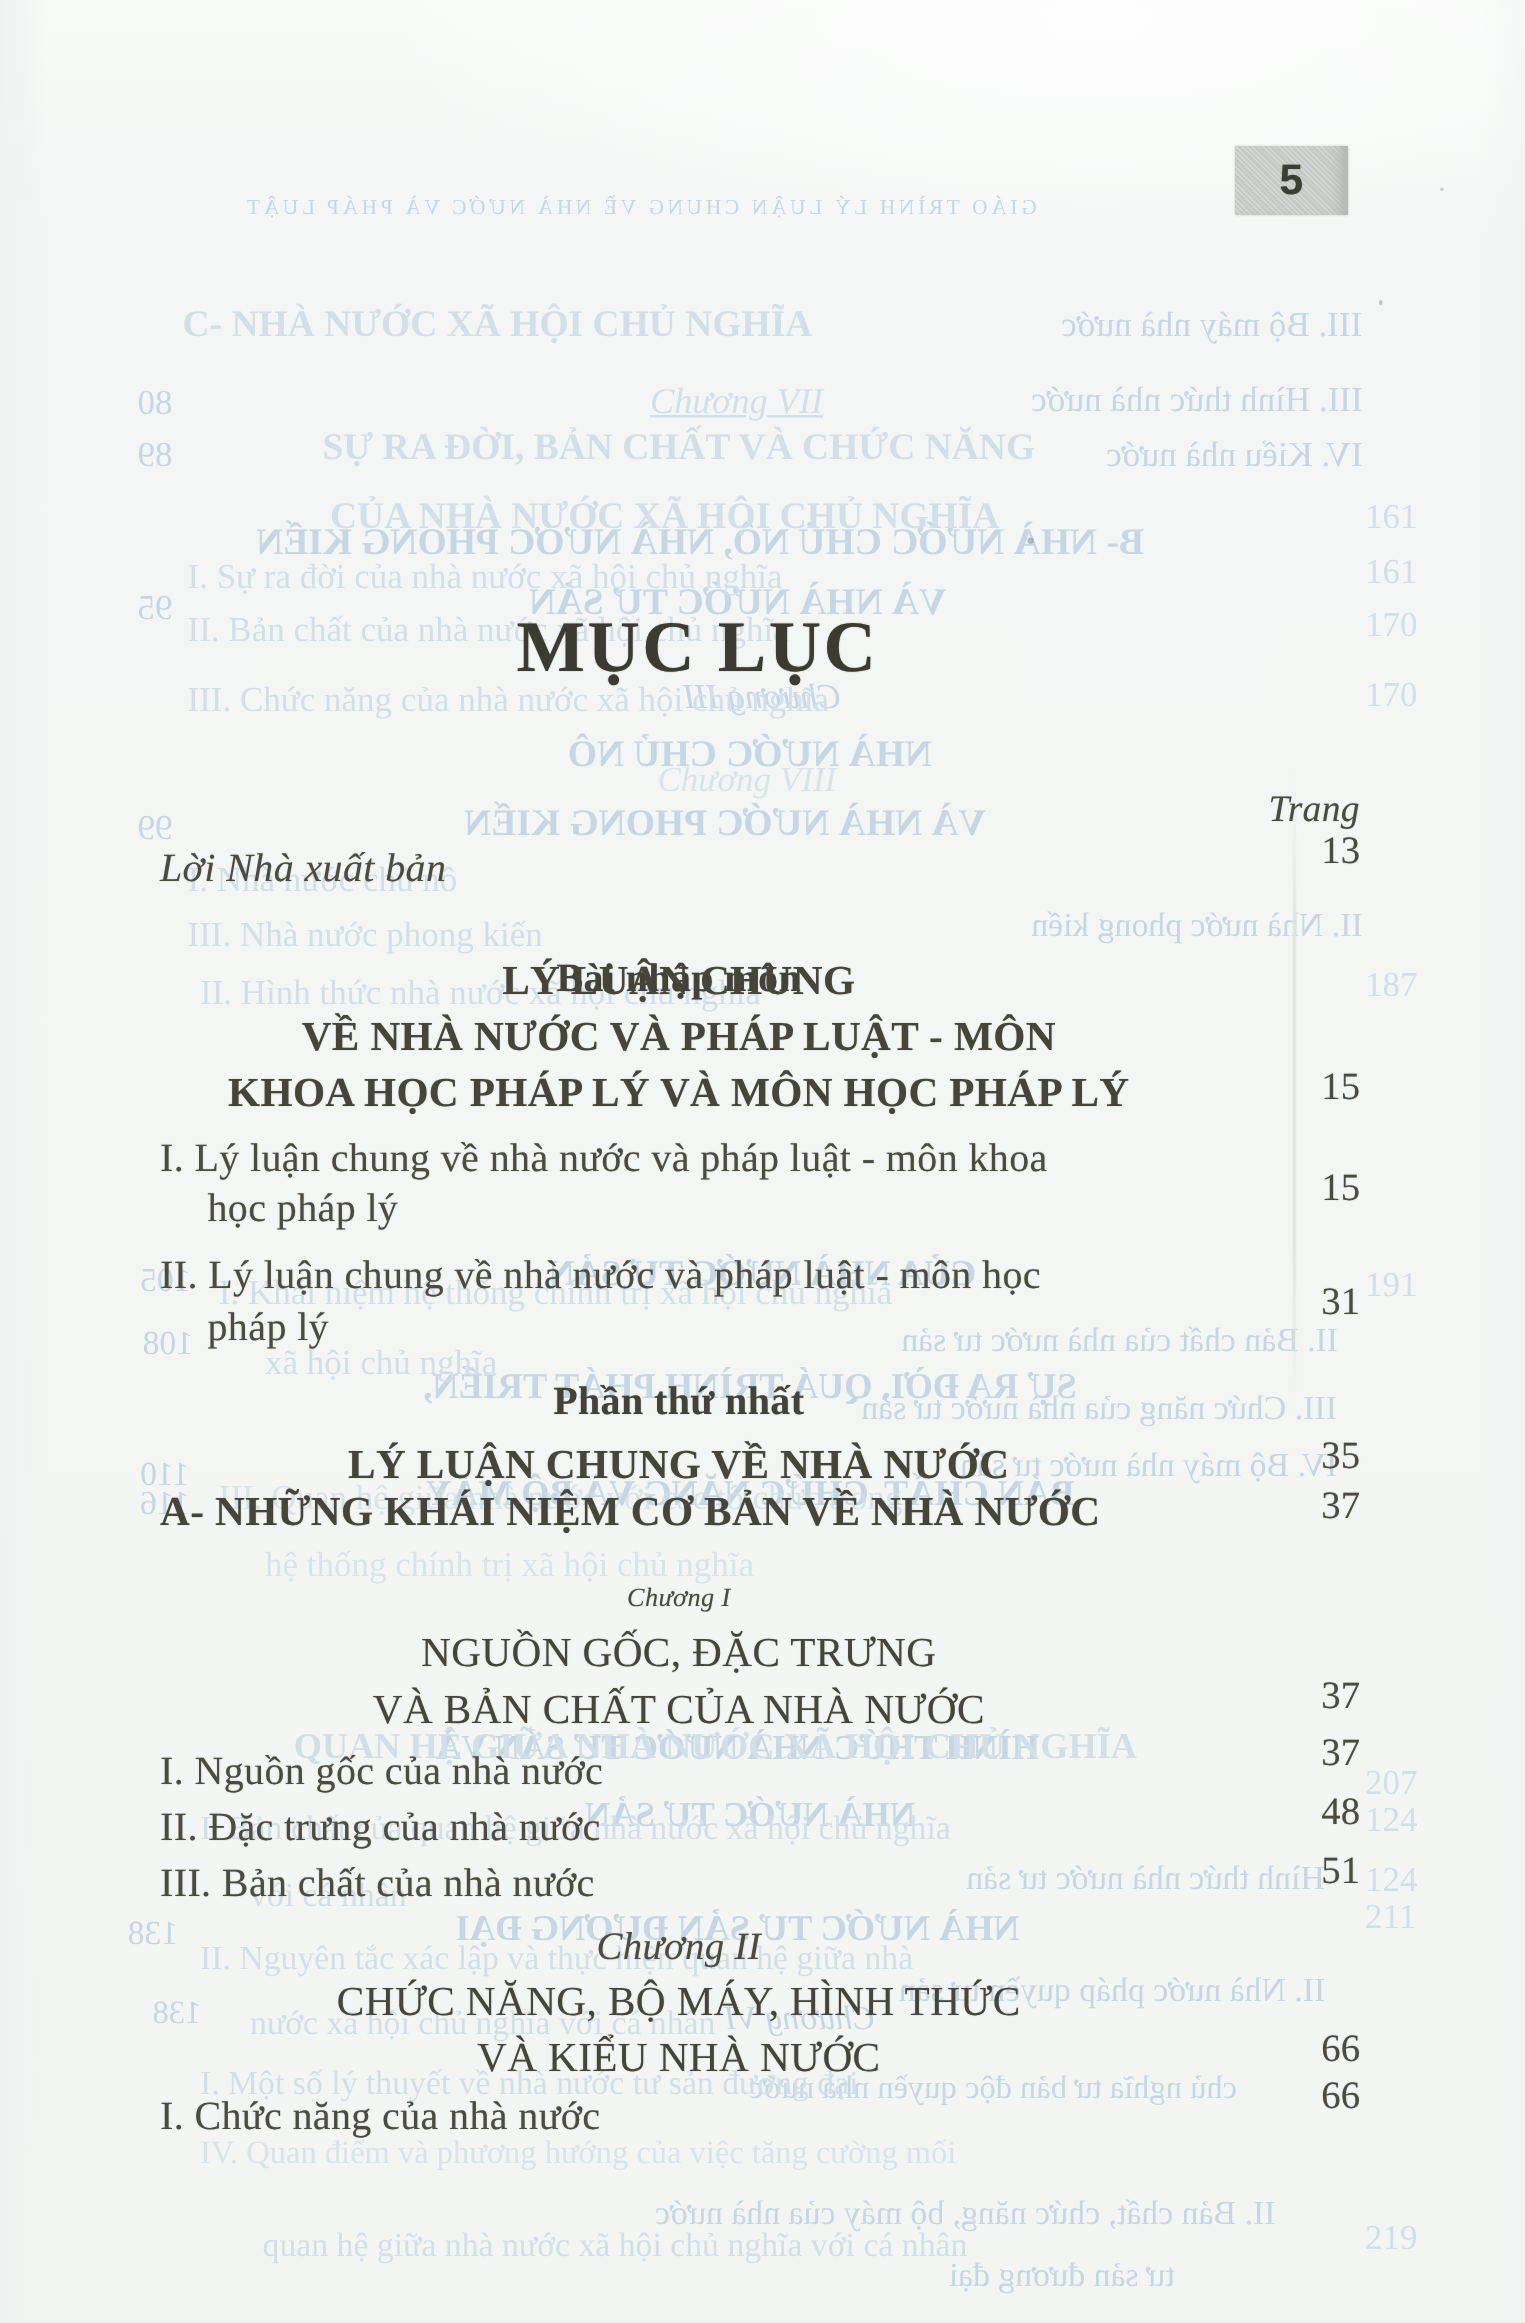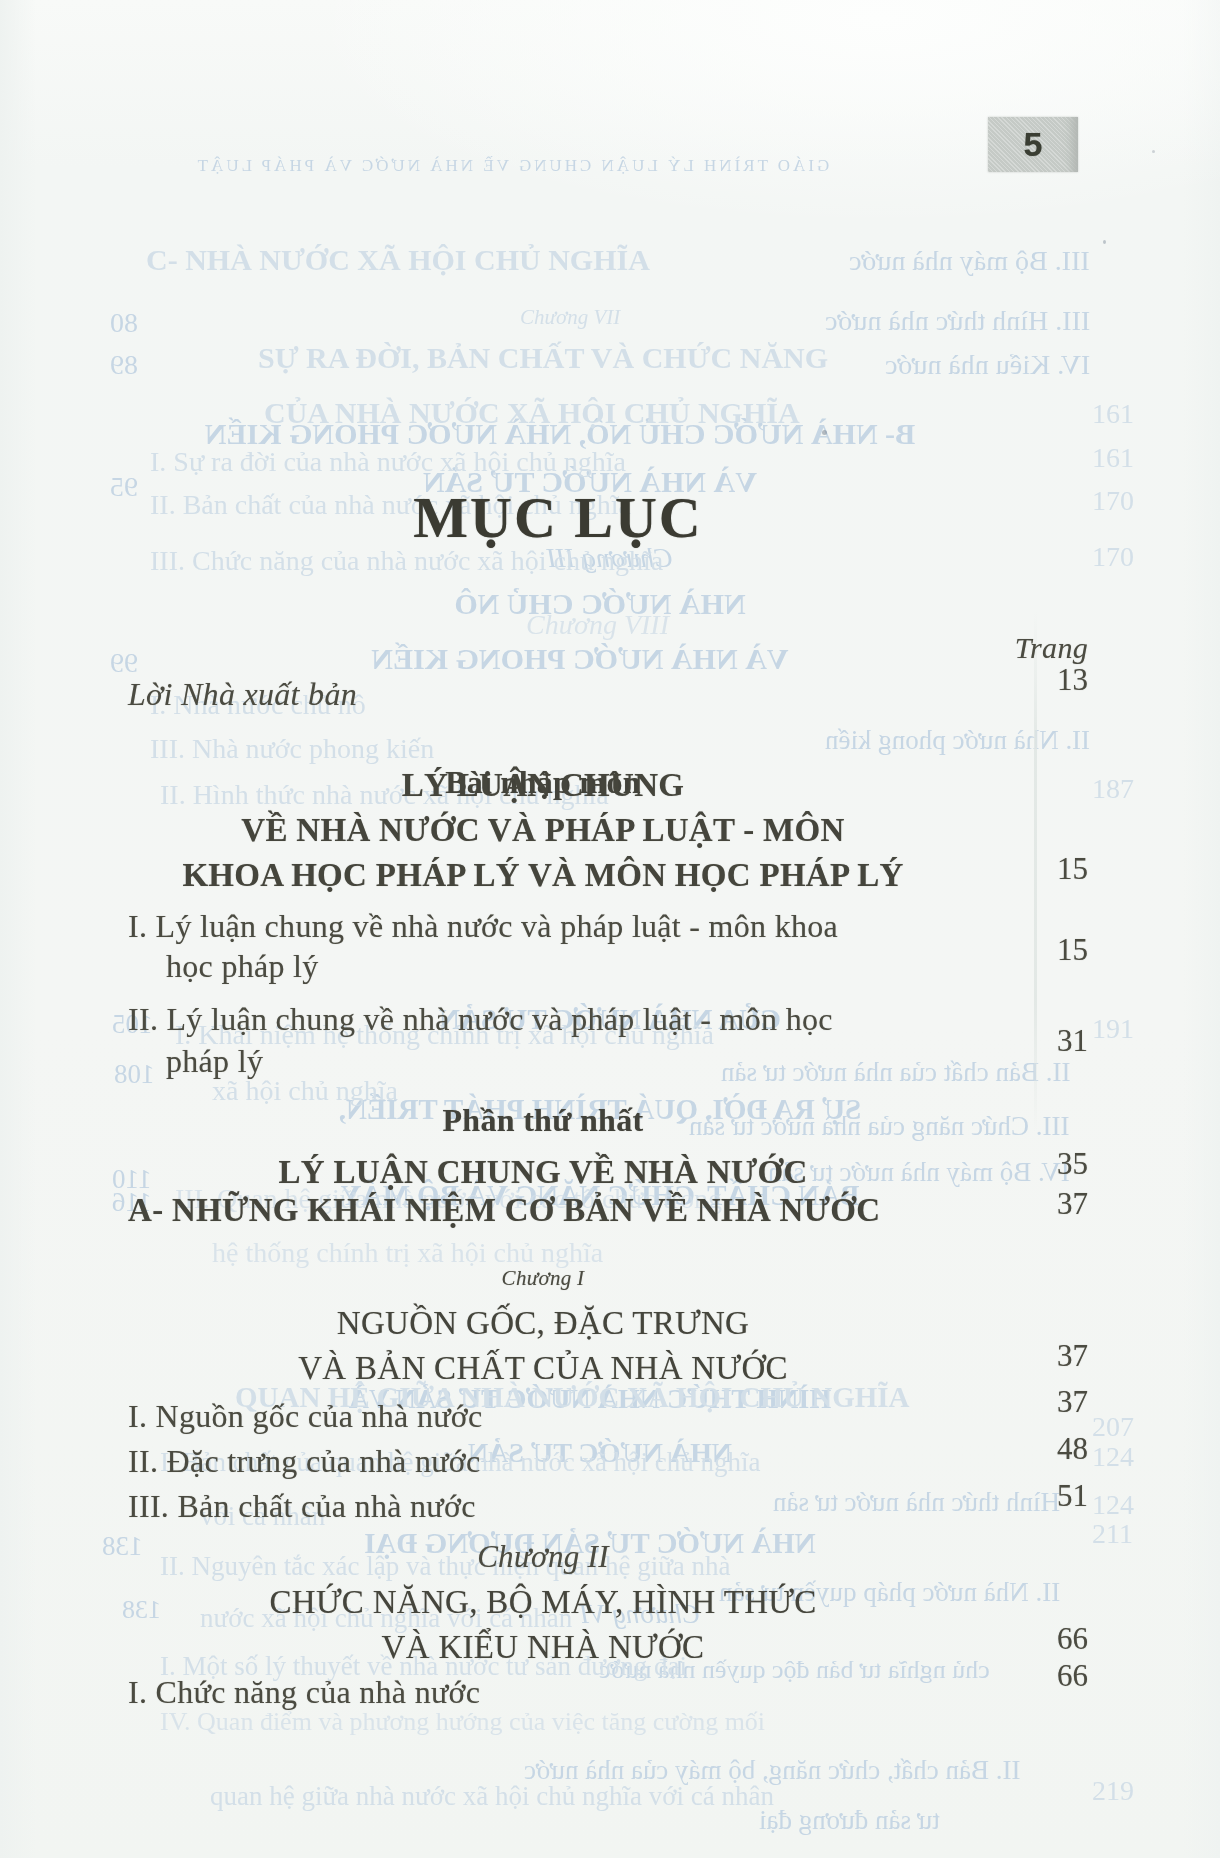--- a/index.html
+++ b/index.html
@@ -111,21 +111,21 @@
     <div class="gh mc gb" style="top:1528px;left:590px;font-size:29px;">NHÀ NƯỚC TƯ SẢN ĐƯƠNG ĐẠI</div>
     <div class="gh m" style="top:1532px;left:102px;font-size:27px;">138</div>
     <div class="gh m" style="top:1578px;right:160px;font-size:27px;">II. Nhà nước pháp quyền tư sản</div>
     <div class="gh mc gi" style="top:1600px;left:640px;font-size:27px;">Chương VI</div>
     <div class="gh m" style="top:1596px;left:122px;font-size:26px;">138</div>
     <div class="gh m" style="top:1656px;right:230px;font-size:26px;">chủ nghĩa tư bản độc quyền nhà nước</div>
     <div class="gh m" style="top:1756px;right:200px;font-size:27px;">II. Bản chất, chức năng, bộ máy của nhà nước</div>
     <div class="gh m" style="top:1806px;right:280px;font-size:27px;">tư sản đương đại</div>
 
     <div class="gh n gb" style="top:244px;left:146px;font-size:30px;">C- NHÀ NƯỚC XÃ HỘI CHỦ NGHĨA</div>
-    <div class="gh n gi" style="top:306px;left:520px;font-size:21px;">Chương VII</div>
+    <div class="gh n gi" style="top:306px;left:520px;font-size:29px;text-decoration:underline;">Chương VII</div>
     <div class="gh n gb" style="top:342px;left:258px;font-size:30px;">SỰ RA ĐỜI, BẢN CHẤT VÀ CHỨC NĂNG</div>
     <div class="gh n gb" style="top:397px;left:264px;font-size:30px;">CỦA NHÀ NƯỚC XÃ HỘI CHỦ NGHĨA</div>
     <div class="gh n" style="top:399px;left:1092px;font-size:28px;">161</div>
     <div class="gh n" style="top:447px;left:150px;font-size:28px;">I. Sự ra đời của nhà nước xã hội chủ nghĩa</div>
     <div class="gh n" style="top:443px;left:1092px;font-size:28px;">161</div>
     <div class="gh n" style="top:490px;left:150px;font-size:28px;">II. Bản chất của nhà nước xã hội chủ nghĩa</div>
     <div class="gh n" style="top:486px;left:1092px;font-size:28px;">170</div>
     <div class="gh n" style="top:546px;left:150px;font-size:28px;">III. Chức năng của nhà nước xã hội chủ nghĩa</div>
     <div class="gh n" style="top:542px;left:1092px;font-size:28px;">170</div>
     <div class="gh n gi" style="top:610px;left:526px;font-size:28px;opacity:.8;">Chương VIII</div>

